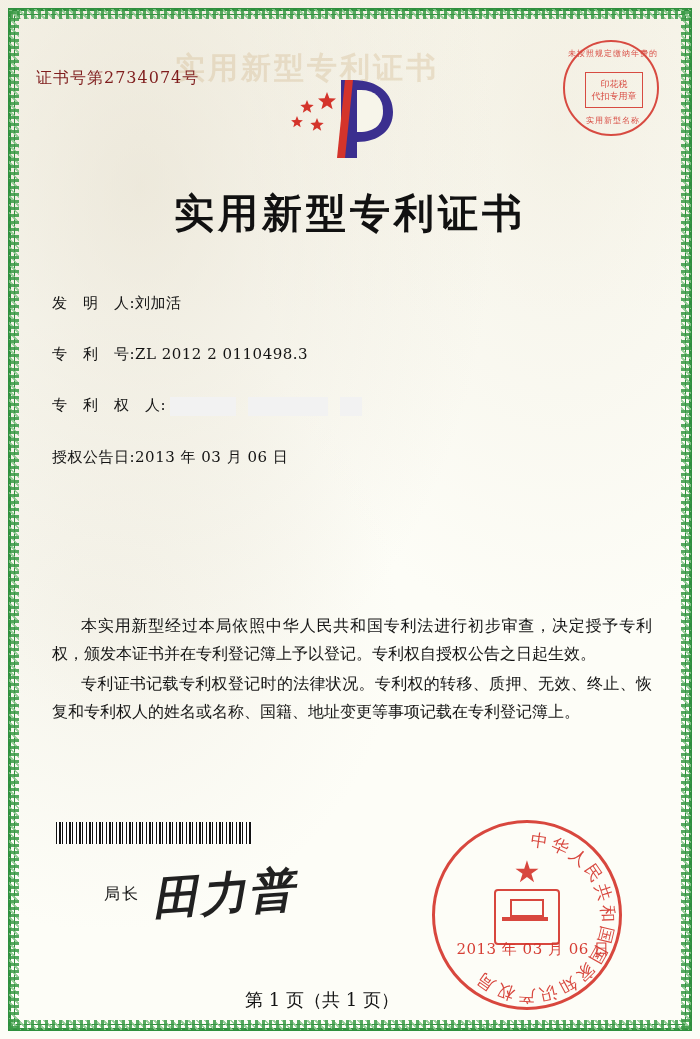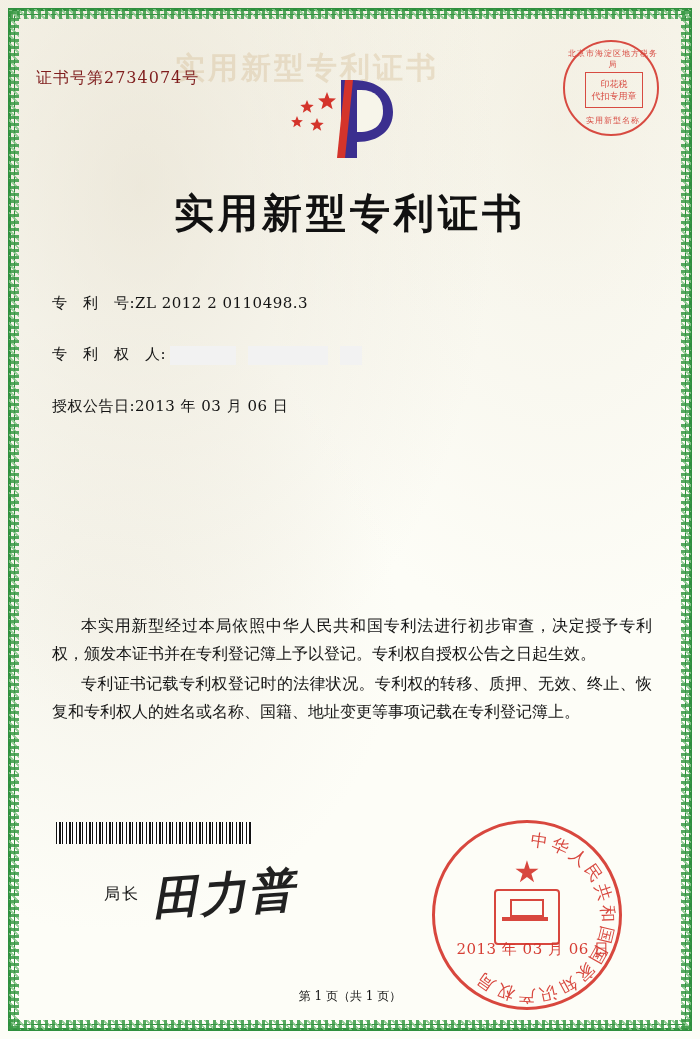--- a/index.html
+++ b/index.html
@@ -301,24 +301,23 @@
     letter-spacing: 0.5px;
     opacity: 0.95;
   }
 
   .page-footer {
     position: absolute;
     left: 0;
     top: 988px;
     width: 644px;
     text-align: center;
-    font-size: 12px;
+    font-size: 18px;
     font-family: "DejaVu Serif", serif;
     color: #141414;
-    padding-left: 28px;
   }
   svg { display: block; }
 </style>
 </head>
 <body>
 
 <div class="page">
 
   <div class="scan-tint"></div>
 
@@ -341,31 +340,34 @@
       <g fill="#d4342b">
         <polygon points="44,14 46.4,20.2 53,20.6 47.9,24.8 49.6,31.2 44,27.6 38.4,31.2 40.1,24.8 35,20.6 41.6,20.2"></polygon>
         <polygon points="24,22 25.8,26.6 30.7,26.9 26.9,30 28.2,34.8 24,32.1 19.8,34.8 21.1,30 17.3,26.9 22.2,26.6"></polygon>
         <polygon points="14,38 15.6,42 19.9,42.3 16.6,45 17.7,49.2 14,46.8 10.3,49.2 11.4,45 8.1,42.3 12.4,42"></polygon>
         <polygon points="34,40 35.8,44.6 40.7,44.9 36.9,48 38.2,52.8 34,50.1 29.8,52.8 31.1,48 27.3,44.9 32.2,44.6"></polygon>
       </g>
     </svg>
   </div>
 
   <div class="stamp-tr">
-    <div class="arc">北京市海淀区地方税务局</div>
+    <div class="arc">未按照规定缴纳年费的</div>
     <div class="box">
       <span>印花税</span>
       <span>代扣专用章</span>
     </div>
     <div class="arc-bottom">实用新型名称</div>
   </div>
 
   <div class="main-title">实用新型专利证书</div>
 
   <div class="fields">
+    <div class="field">
+      <span class="label">发　明　人:</span><span class="value">刘加活</span>
+    </div>
     <div class="field">
       <span class="label">专　利　号:</span><span class="value">ZL 2012 2 0110498.3</span>
     </div>
     <div class="field">
       <span class="label">专　利　权　人:</span><span class="redaction a"></span><span class="redaction b"></span><span class="redaction c"></span>
     </div>
     <div class="field">
       <span class="label">授权公告日:</span><span class="value">2013 年 03 月 06 日</span>
     </div>
   </div>

